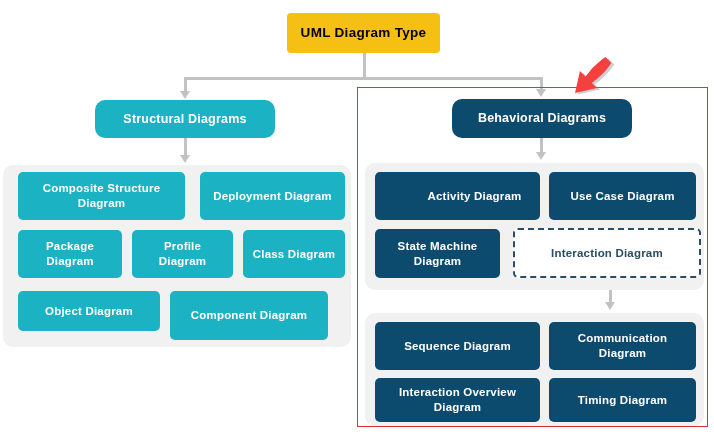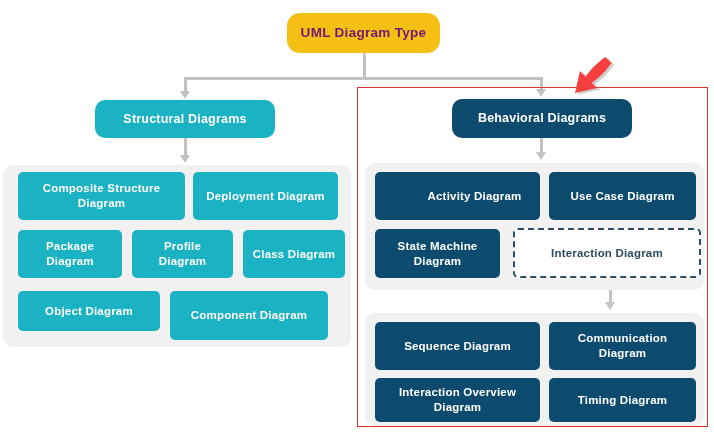--- a/index.html
+++ b/index.html
@@ -8,21 +8,21 @@
     font-family:"Liberation Sans", sans-serif; overflow:hidden;
   }
   .node {
     position:absolute; display:flex; align-items:center; justify-content:center;
     text-align:center; border-radius:5px; font-weight:bold; color:#ffffff;
     font-size:11.5px; line-height:1.3; letter-spacing:.2px;
     padding:2px 8px; box-sizing:border-box;
   }
   .teal { background:#1BB3C3; }
   .dark { background:#0c4a6e; }
-  .root-node { background:#F5C013; color:#701a75; border-radius:13px; font-size:13.5px; letter-spacing:.3px; }
+  .root-node { background:#F5C013; color:#000000; border-radius:4px; font-size:13.5px; letter-spacing:.3px; }
   .header-node { font-size:12.5px; border-radius:10px; }
   .dashed-node { background:#ffffff; border:2px dashed #2A4D63; color:#2A4D63; }
   .pad-lg { padding:20px 17px; }
   .panel { position:absolute; background:#F1F1F1; border-radius:10px; }
   .vline, .hline { position:absolute; background:#C2C2C2; }
   .arrowhead {
     position:absolute; width:0; height:0;
     border-left:5.5px solid transparent; border-right:5.5px solid transparent;
     border-top:8px solid #C2C2C2;
   }
@@ -50,21 +50,21 @@
   <div class="arrowhead" style="left:605px; top:302px;"></div>
 
   <div class="red-frame" style="left:357px; top:87px; width:351px; height:340px;"></div>
 
   <div class="node root-node" style="left:287px; top:13px; width:153px; height:40px;">UML Diagram Type</div>
 
   <div class="node teal header-node" style="left:95px; top:100px; width:180px; height:38px;">Structural Diagrams</div>
 
   <div class="panel" style="left:3px; top:165px; width:348px; height:182px;"></div>
   <div class="node teal" style="left:18px; top:172px; width:167px; height:48px;">Composite Structure Diagram</div>
-  <div class="node teal" style="left:193px; top:172px; width:145px; height:48px;">Deployment Diagram</div>
+  <div class="node teal" style="left:200px; top:172px; width:145px; height:48px;">Deployment Diagram</div>
   <div class="node teal" style="left:18px; top:230px; width:104px; height:48px;">Package Diagram</div>
   <div class="node teal" style="left:132px; top:230px; width:101px; height:48px;">Profile Diagram</div>
   <div class="node teal" style="left:243px; top:230px; width:102px; height:48px;">Class Diagram</div>
   <div class="node teal" style="left:18px; top:291px; width:142px; height:40px;">Object Diagram</div>
   <div class="node teal" style="left:170px; top:291px; width:158px; height:49px;">Component Diagram</div>
 
   <div class="node dark header-node" style="left:452px; top:99px; width:180px; height:39px;">Behavioral Diagrams</div>
 
   <div class="panel" style="left:365px; top:163px; width:339px; height:127px;"></div>
   <div class="node dark" style="left:375px; top:172px; width:165px; height:48px;padding-left:42px;">Activity Diagram</div>

